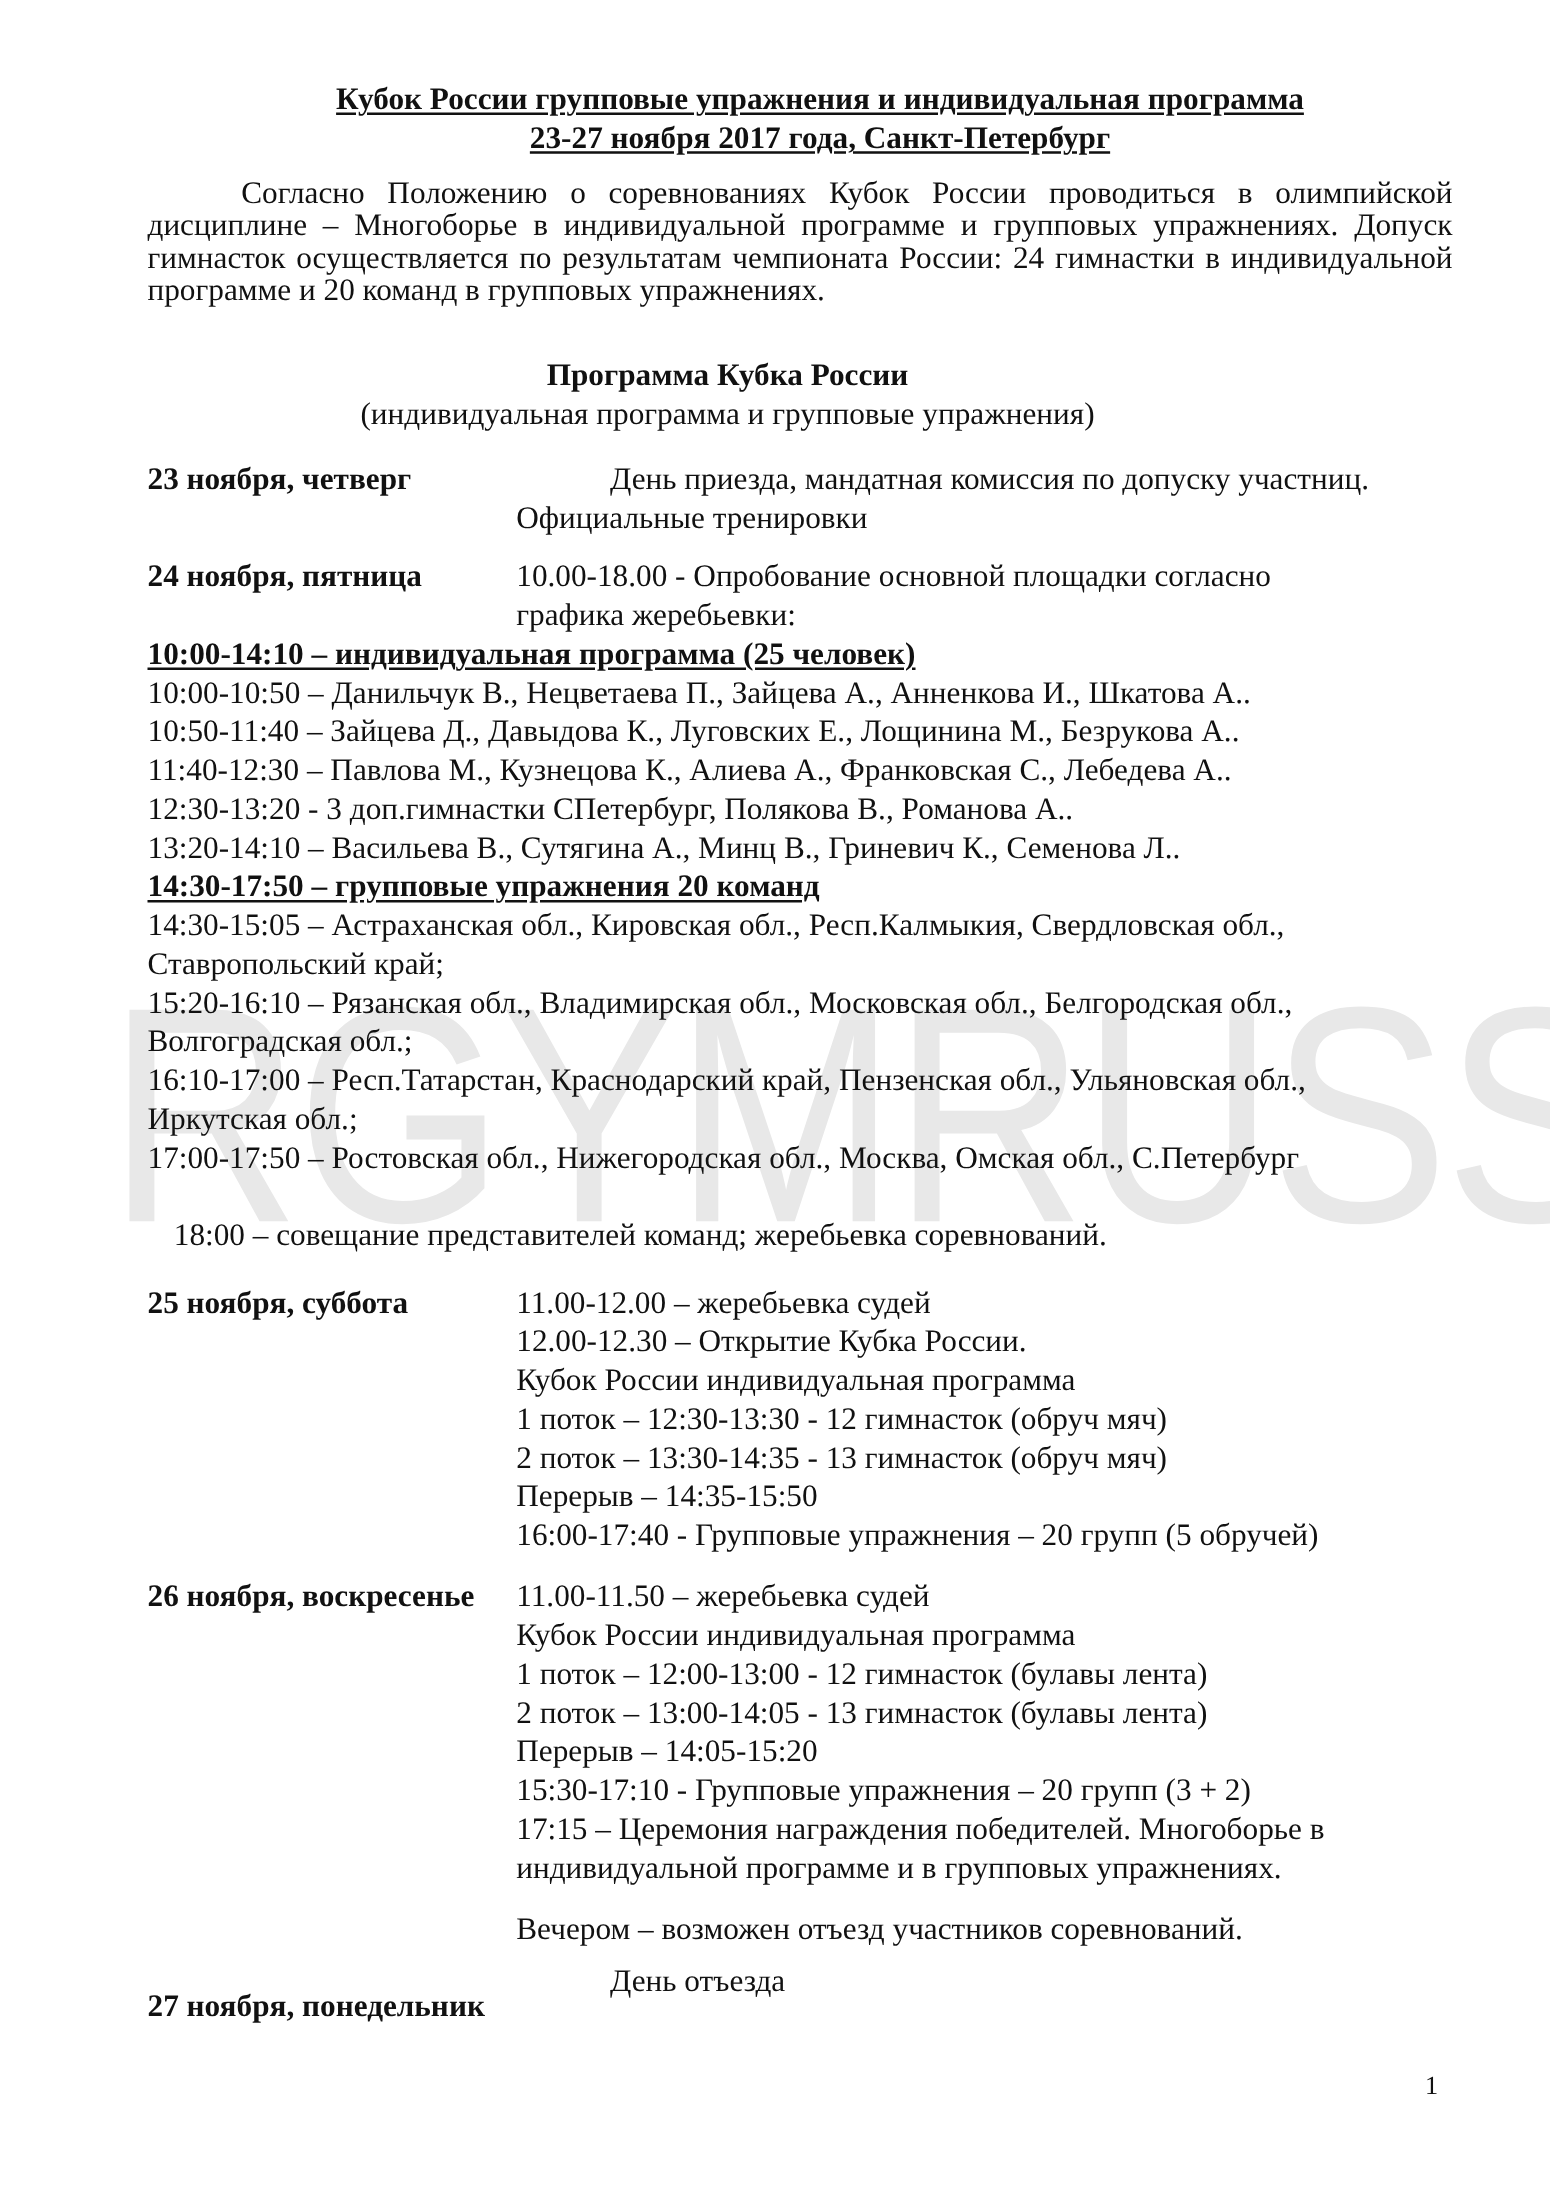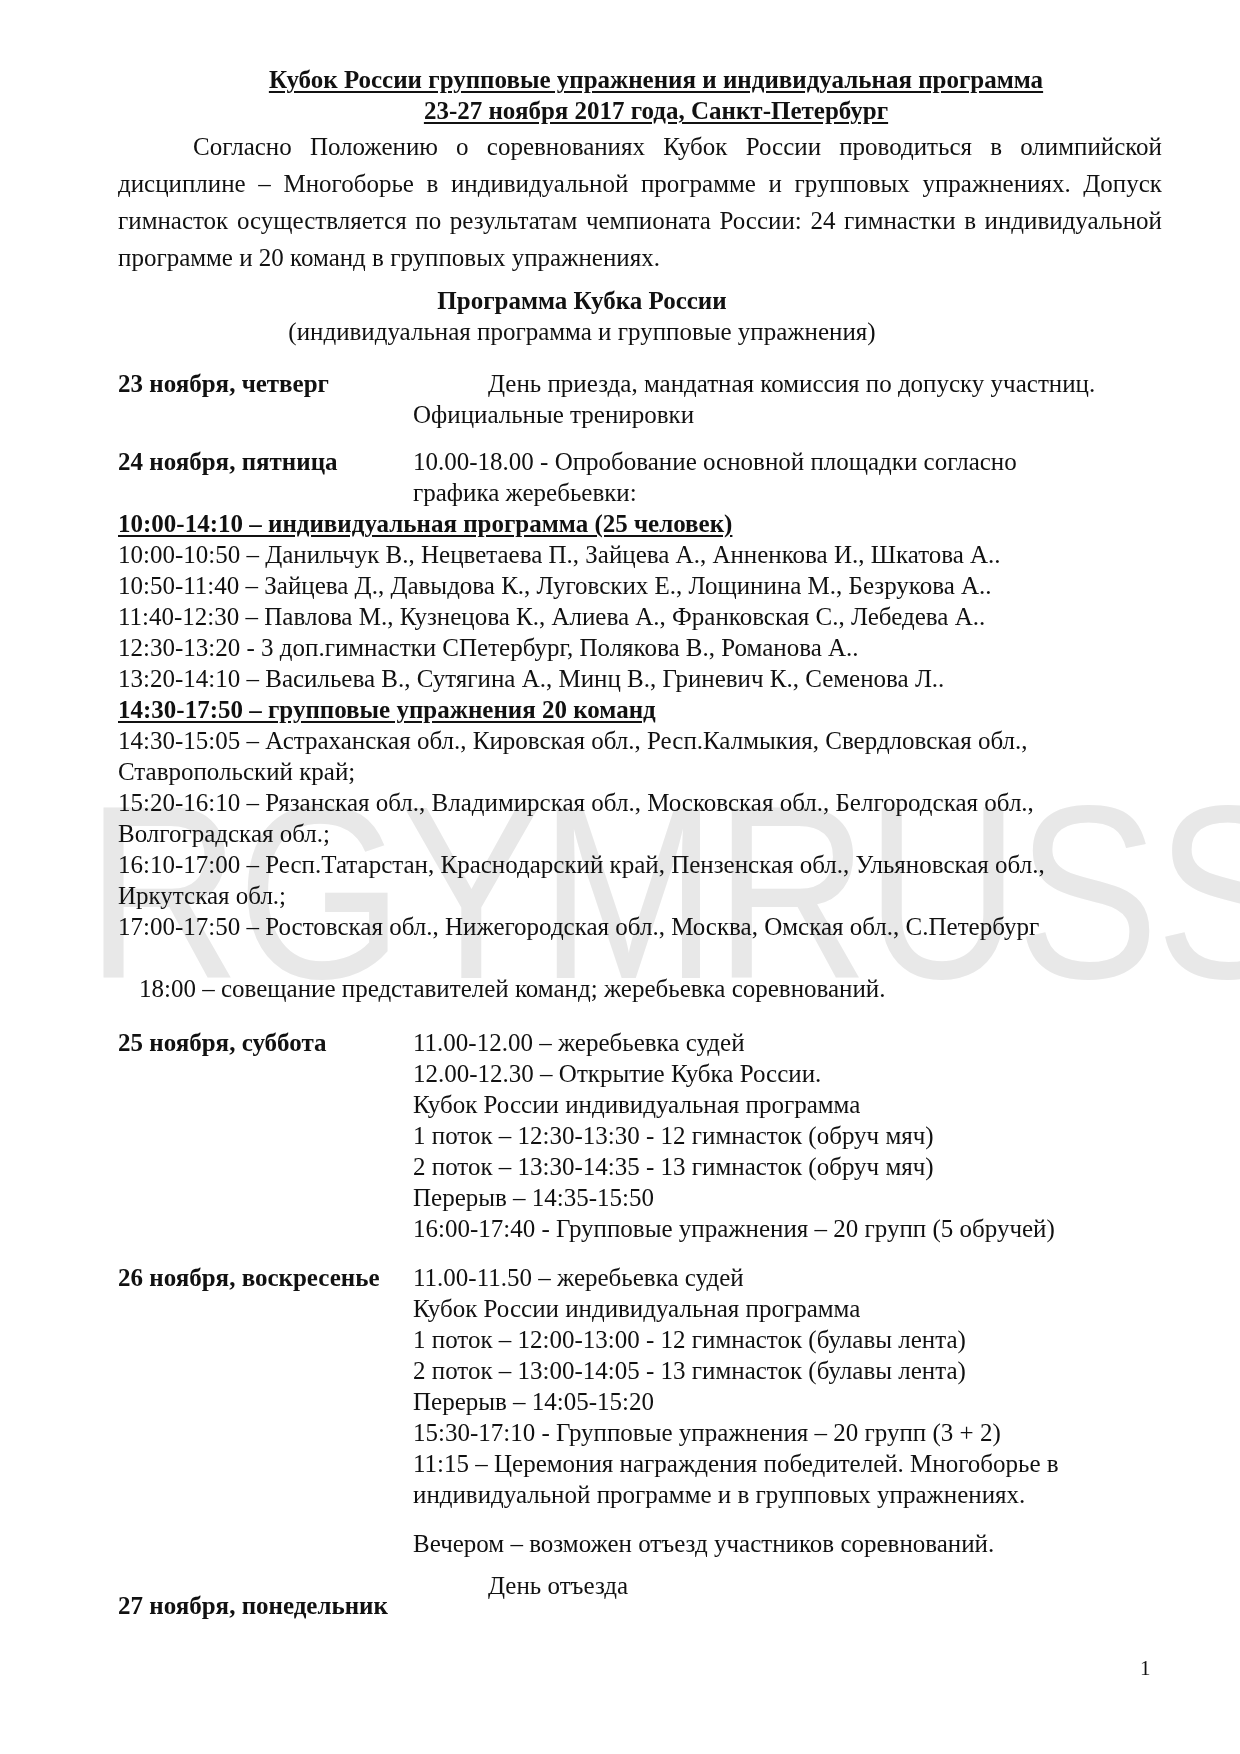--- a/index.html
+++ b/index.html
@@ -17,22 +17,22 @@
   }
   .content { position: relative; z-index: 1; }
   .abs { position: absolute; white-space: nowrap; font-size: 25px; line-height: 31px; }
   .bold { font-weight: bold; }
   .u { text-decoration: underline; text-decoration-thickness: 2px; text-underline-offset: 3px; }
   .title {
     position: absolute; left: 0; width: 1240px; text-align: center;
     font-size: 25px; line-height: 31px; font-weight: bold; padding-left: 36px;
   }
   .para {
-    position: absolute; left: 118px; width: 1044px; top: 128px;
-    font-size: 25px; line-height: 37px; text-align: justify; text-align-last: left;
+    position: absolute; left: 118px; width: 1044px; top: 142px;
+    font-size: 25px; line-height: 26px; text-align: justify; text-align-last: left;
   }
   .para .indent { display: inline-block; width: 75px; }
   .center { position: absolute; left: 0; width: 1164px; text-align: center; font-size: 25px; line-height: 31px; }
   .pagenum { position: absolute; left: 1140px; top: 1655px; font-size: 21px; line-height: 26px; }
 </style>
 </head>
 <body>
 
 <div class="watermark">RGYMRUSSIA</div>
 
@@ -81,21 +81,21 @@
   <div class="abs" style="left:413px; top:1182px;">Перерыв – 14:35-15:50</div>
   <div class="abs" style="left:413px; top:1213px;">16:00-17:40 - Групповые упражнения – 20 групп (5 обручей)</div>
 
   <div class="abs bold" style="left:118px; top:1262px;text-align:center;">26 ноября, воскресенье</div>
   <div class="abs" style="left:413px; top:1262px;">11.00-11.50 – жеребьевка судей</div>
   <div class="abs" style="left:413px; top:1293px;">Кубок России индивидуальная программа</div>
   <div class="abs" style="left:413px; top:1324px;">1 поток – 12:00-13:00 - 12 гимнасток (булавы лента)</div>
   <div class="abs" style="left:413px; top:1355px;">2 поток – 13:00-14:05 - 13 гимнасток (булавы лента)</div>
   <div class="abs" style="left:413px; top:1386px;">Перерыв – 14:05-15:20</div>
   <div class="abs" style="left:413px; top:1417px;">15:30-17:10 - Групповые упражнения – 20 групп (3 + 2)</div>
-  <div class="abs" style="left:413px; top:1448px;">11:15 – Церемония награждения победителей. Многоборье в</div>
+  <div class="abs" style="left:413px; top:1448px;">17:15 – Церемония награждения победителей. Многоборье в</div>
   <div class="abs" style="left:413px; top:1479px;">индивидуальной программе и в групповых упражнениях.</div>
   <div class="abs" style="left:413px; top:1528px;">Вечером – возможен отъезд участников соревнований.</div>
 
   <div class="abs bold" style="left:118px; top:1590px;">27 ноября, понедельник</div>
   <div class="abs" style="left:488px; top:1570px;">День отъезда</div>
 
   <div class="pagenum">1</div>
 </div>
 
 </body></html>

